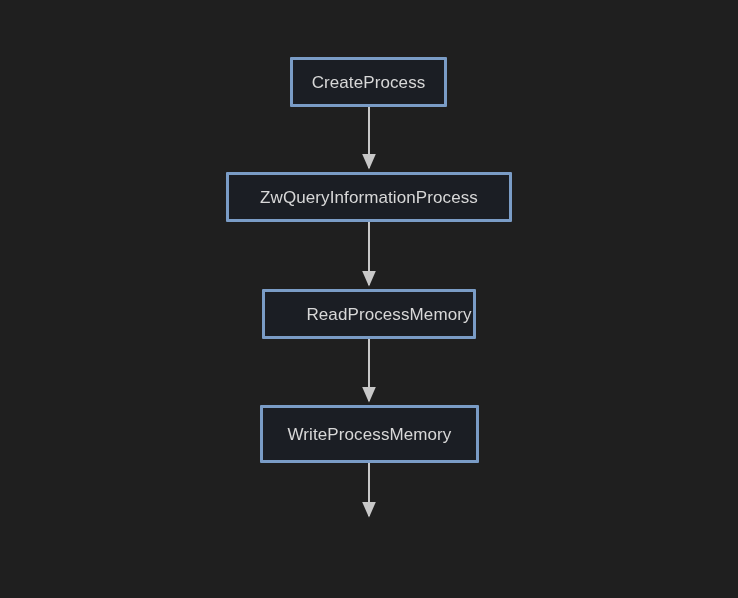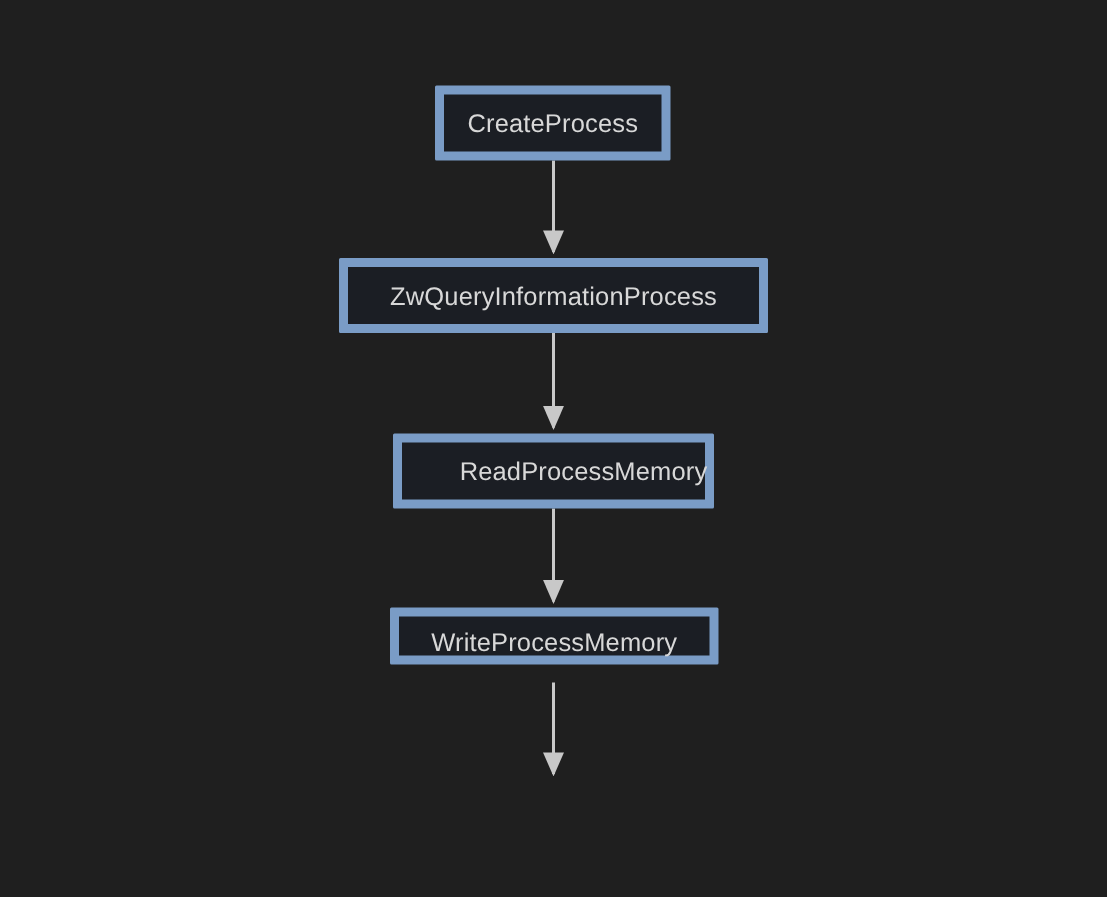--- a/index.html
+++ b/index.html
@@ -21,21 +21,21 @@
     left: 0;
     top: 0;
     width: 738px;
     height: 598px;
   }
 
   .node {
     position: absolute;
     box-sizing: border-box;
     background: #1b1e24;
-    border: 6px solid #ec4899;
+    border: 3px solid #ec4899;
     border-radius: 1px;
     color: #d8d8d8;
     font-family: "Liberation Sans", sans-serif;
     font-size: 17px;
     line-height: 1;
     letter-spacing: 0.1px;
     display: flex;
     align-items: center;
     justify-content: center;
     white-space: nowrap;
@@ -89,18 +89,18 @@
   </div>
 
   <div class="node" style="left: 226px; top: 172px; width: 286px; height: 50px; background: rgb(27, 30, 36); border-color: rgb(122, 156, 198); color: rgb(216, 216, 216);">
     <span class="node-label">ZwQueryInformationProcess</span>
   </div>
 
   <div class="node" style="left: 262px; top: 289px; width: 214px; height: 50px; background: rgb(27, 30, 36); border-color: rgb(122, 156, 198); color: rgb(216, 216, 216); padding-left: 40px;">
     <span class="node-label">ReadProcessMemory</span>
   </div>
 
-  <div class="node" style="left: 260px; top: 405px; width: 219px; height: 38px; background: rgb(27, 30, 36); border-color: rgb(122, 156, 198); color: rgb(216, 216, 216); align-items: flex-end;">
+  <div class="node" style="left: 260px; top: 405px; width: 219px; height: 58px; background: rgb(27, 30, 36); border-color: rgb(122, 156, 198); color: rgb(216, 216, 216);">
     <span class="node-label">WriteProcessMemory</span>
   </div>
 
 
 </div>
 
 </body></html>

